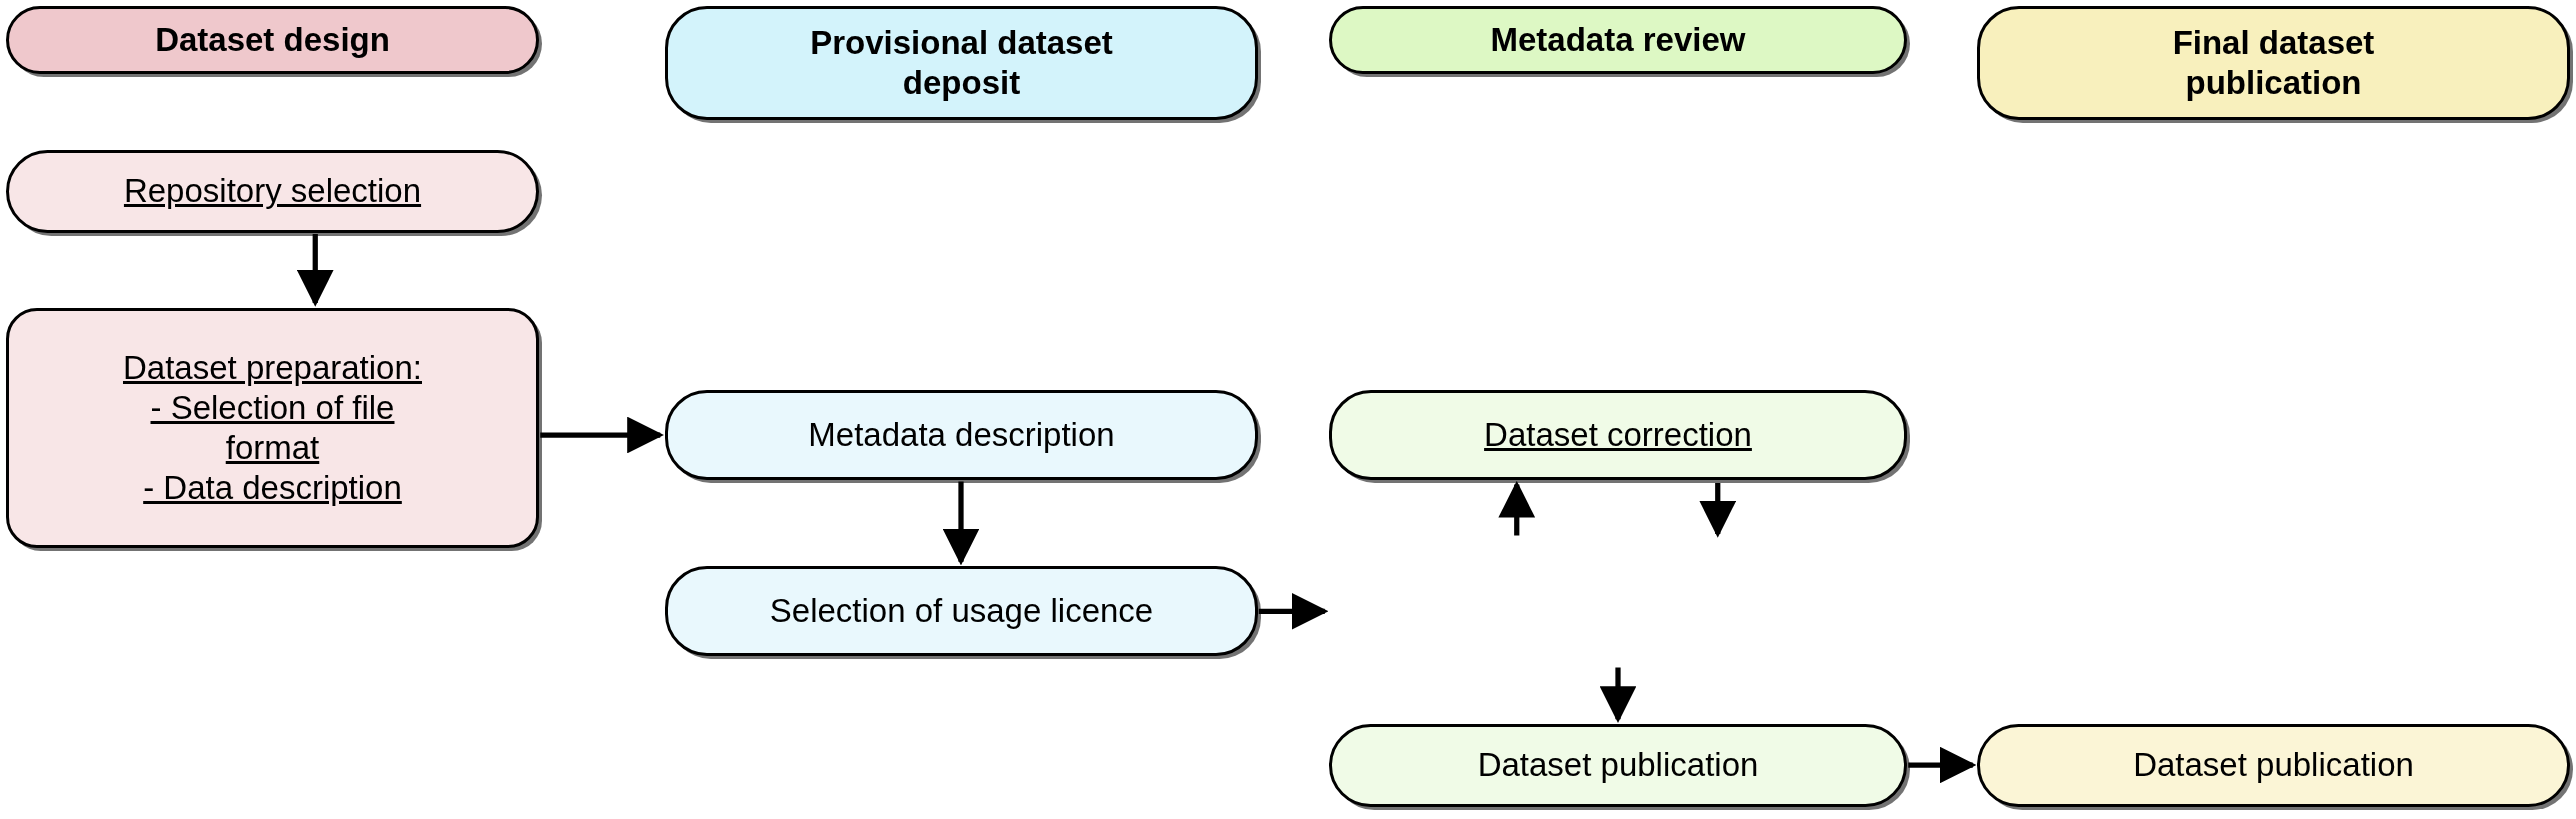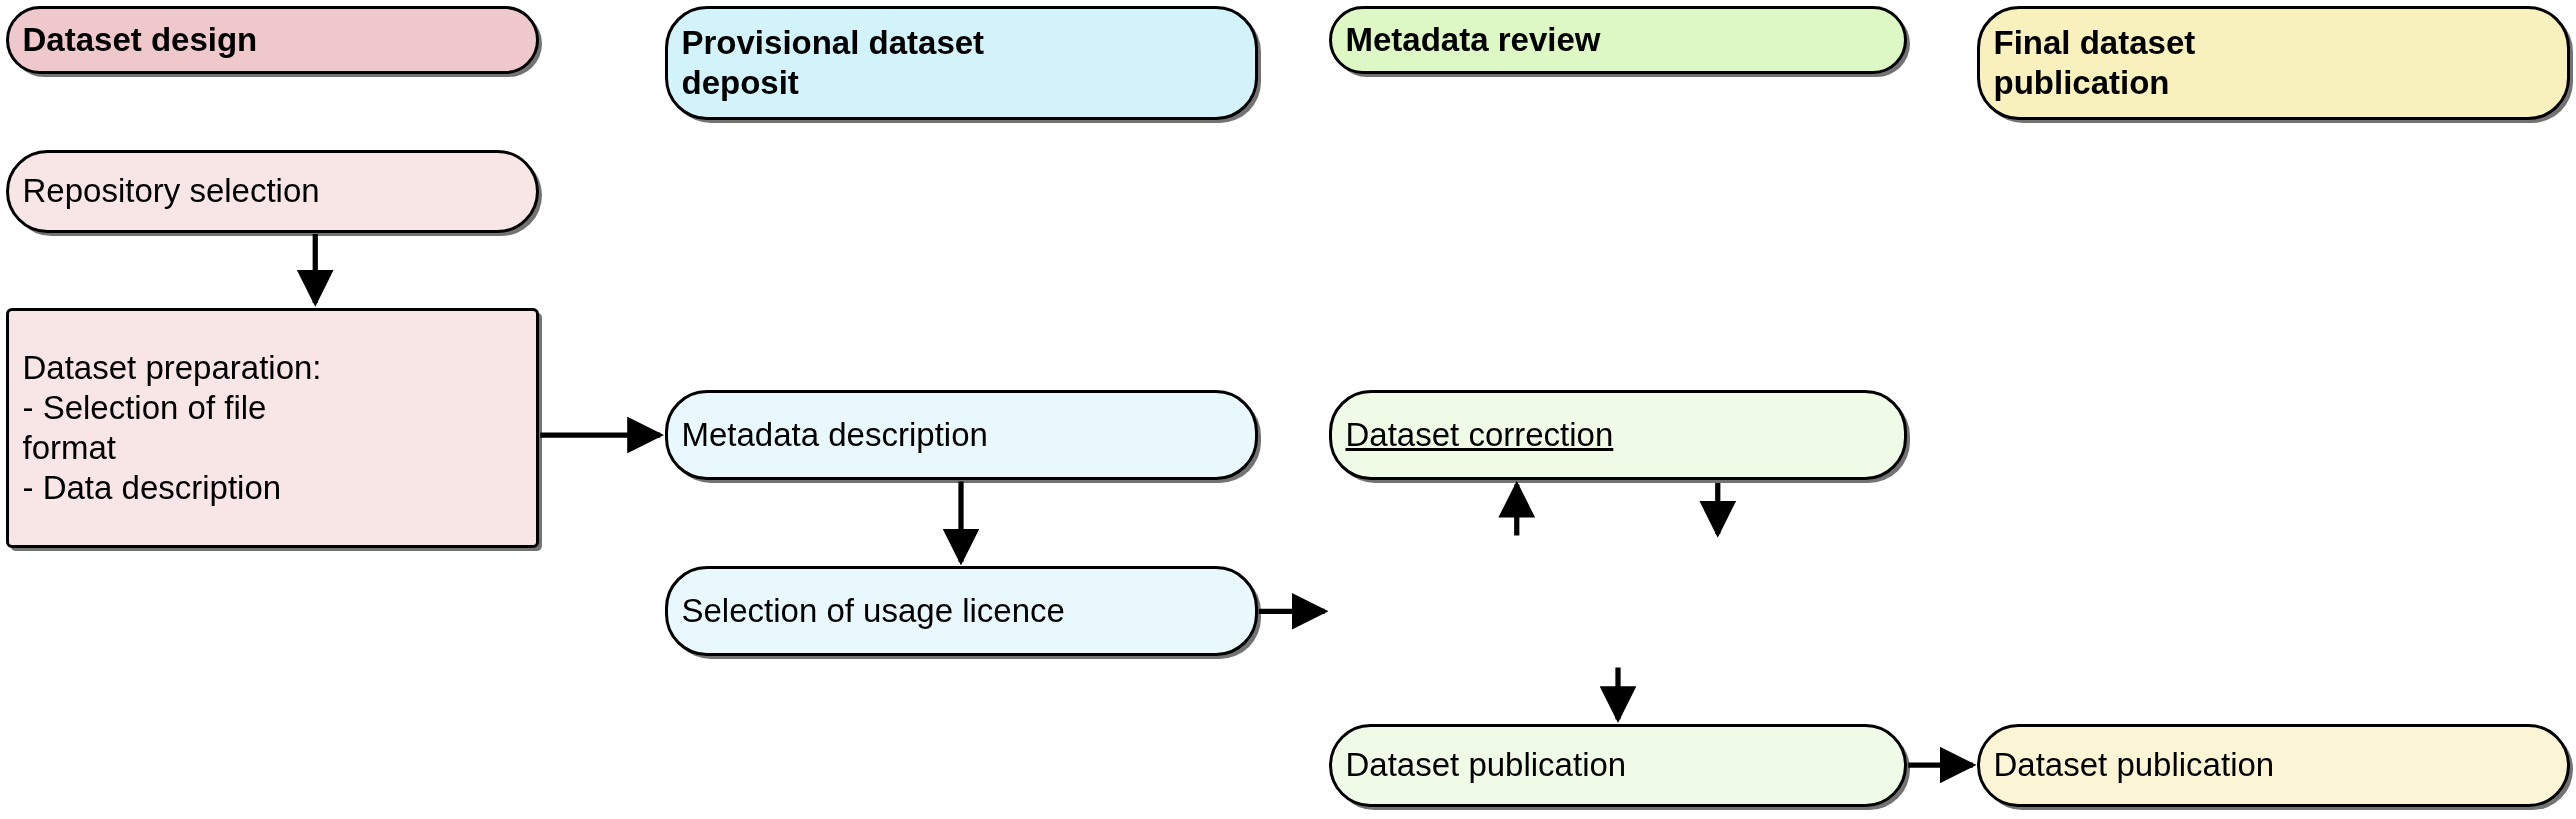--- a/index.html
+++ b/index.html
@@ -18,21 +18,21 @@
     overflow: hidden;
   }
   .node {
     position: absolute;
     box-sizing: border-box;
     border: 3.8px solid #000000;
     border-radius: 42px;
     display: flex;
     align-items: center;
     justify-content: center;
-    text-align: left;
+    text-align: center;
     color: #000000;
     font-family: "Liberation Sans", sans-serif;
     font-size: 33px;
     line-height: 1.22;
     padding: 4.5px 13.5px;
     box-shadow: 3.8px 3.8px 0 -0.8px rgba(0,0,0,0.55);
   }
   .node.header {
     font-weight: bold;
   }
@@ -40,21 +40,21 @@
     white-space: pre-line;
     display: block;
     width: 100%;
   }
   
   .fill-pink-dark   { background: #efc8cc; }
   .fill-blue-dark   { background: #d3f3fb; }
   .fill-green-dark  { background: #ddf8c4; }
   .fill-yellow-dark { background: #f8f0bd; }
   
-  .fill-pink-light   { background: #f8e6e7; }
+  .fill-pink-light   { background: #f8e6e7; text-decoration: underline; }
   .fill-blue-light   { background: #e9f8fd; }
   .fill-green-light  { background: #f0fbe7; }
   .fill-yellow-light { background: #fbf5d6; }
 
   
   .edges {
     position: absolute;
     left: 0;
     top: 0;
     width: 2576px;
@@ -82,21 +82,21 @@
 
   <div class="node header fill-yellow-dark" style="left:1977px; top:6px; width:593px; height:114px;">
     <span class="lbl">Final dataset
 publication</span>
   </div>
 
   <div class="node fill-pink-light" style="left:6px; top:150px; width:533px; height:83px;">
     <span class="lbl">Repository selection</span>
   </div>
 
-  <div class="node fill-pink-light" style="left:6px; top:308px; width:533px; height:240px; border-radius:6px;">
+  <div class="node fill-pink-light" style="left:6px; top:308px; width:533px; height:240px; border-radius:31px;">
     <span class="lbl">Dataset preparation:
 - Selection of file
 format
 - Data description</span>
   </div>
 
   <div class="node fill-blue-light" style="left:665px; top:390px; width:593px; height:90px;">
     <span class="lbl">Metadata description</span>
   </div>
 

